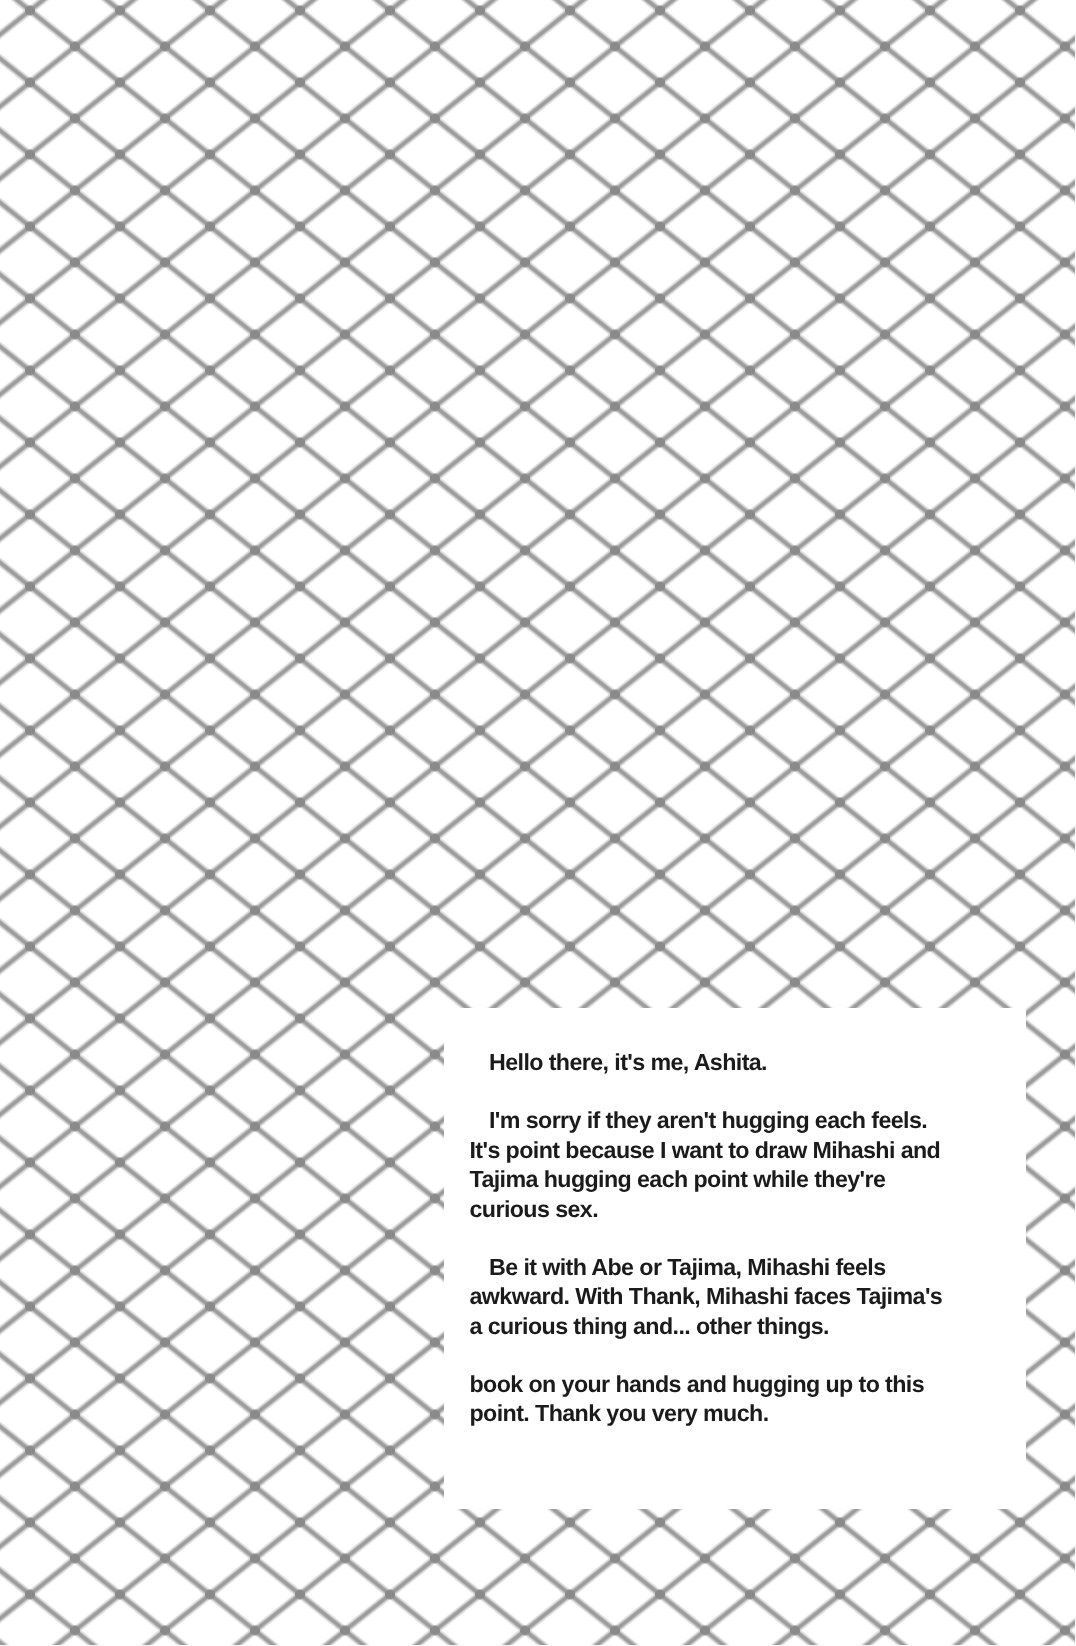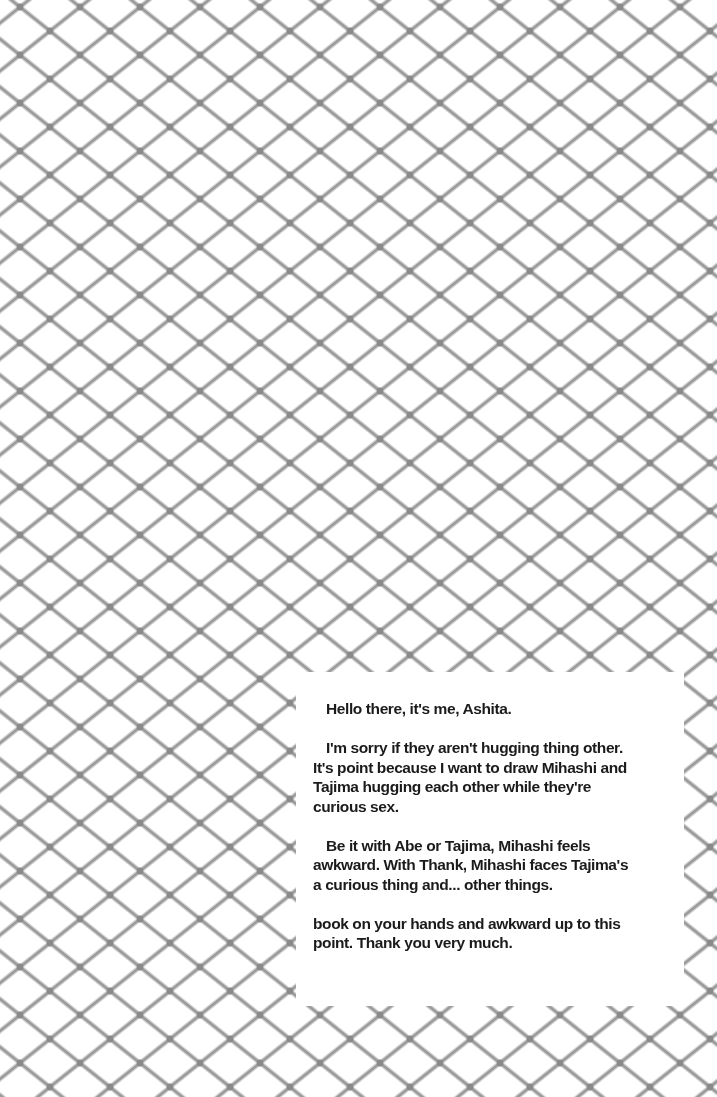--- a/index.html
+++ b/index.html
@@ -82,33 +82,33 @@
   </svg>
 
   <div class="textbox">
     <div class="afterword-text">
 
       <div class="para">
         <div class="line first">Hello there, it's me, Ashita.</div>
       </div>
 
       <div class="para">
-        <div class="line first">I'm sorry if they aren't hugging thing other.</div>
+        <div class="line first">I'm sorry if they aren't hugging each feels.</div>
         <div class="line">It's point because I want to draw Mihashi and</div>
-        <div class="line">Tajima hugging each other while they're</div>
+        <div class="line">Tajima hugging each point while they're</div>
         <div class="line">curious sex.</div>
       </div>
 
       <div class="para">
         <div class="line first">Be it with Abe or Tajima, Mihashi feels</div>
         <div class="line">awkward. With Thank, Mihashi faces Tajima's</div>
         <div class="line">a curious thing and... other things.</div>
       </div>
 
       <div class="para">
-        <div class="line">book on your hands and awkward up to this</div>
+        <div class="line">book on your hands and hugging up to this</div>
         <div class="line">point. Thank you very much.</div>
       </div>
 
     </div>
   </div>
 
 </div>
 
 </body></html>

